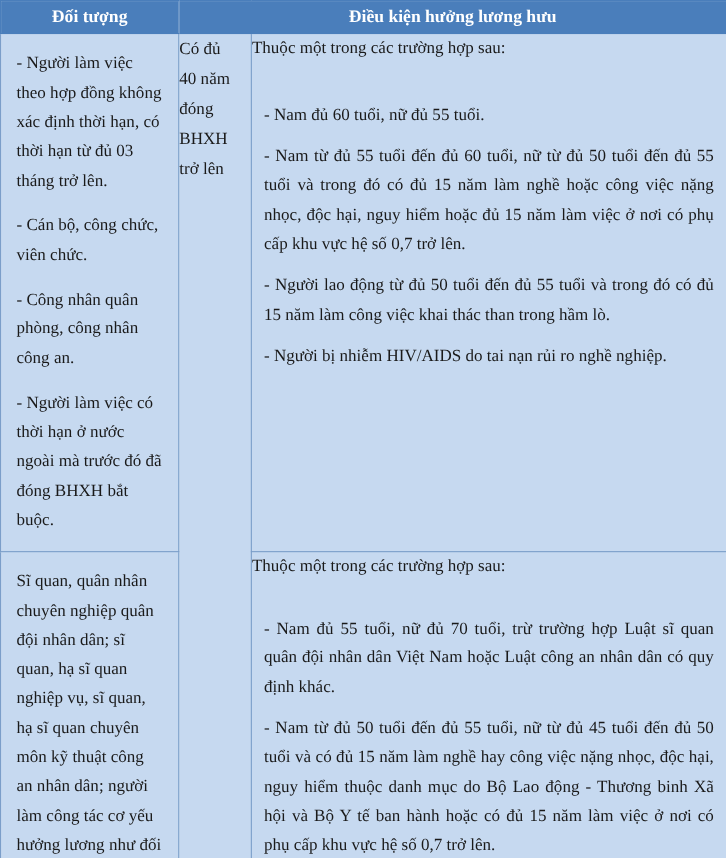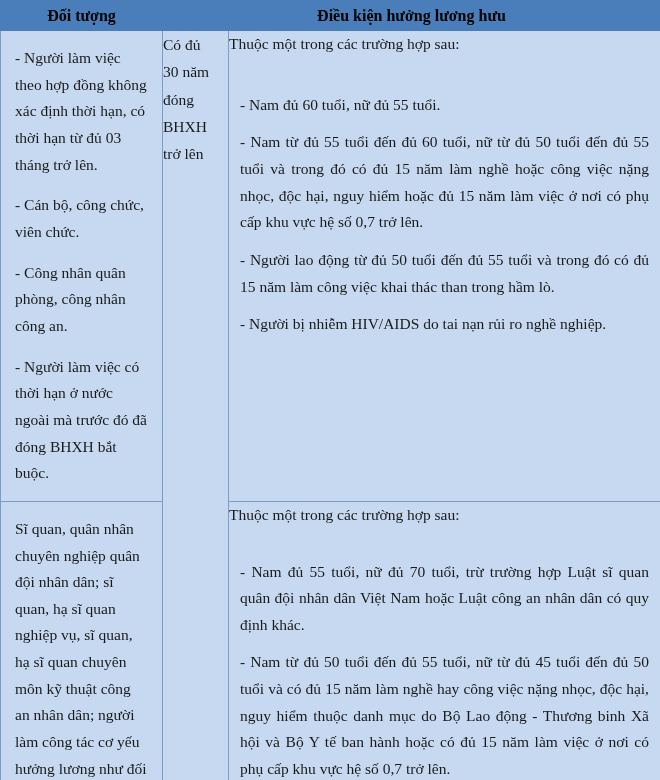--- a/index.html
+++ b/index.html
@@ -26,21 +26,21 @@
   .pension-table td,
   .pension-table th {
     vertical-align: top;
     padding: 0;
     margin: 0;
   }
 
   
   .hdr {
     background: #4a7ebb;
-    color: #000000;
+    color: #ffffff;
     font-weight: bold;
     font-size: 16px;
     text-align: center;
     height: 29px;
     line-height: 29px;
     border: 1px solid #4a7ebb;
     white-space: nowrap;
     overflow: hidden;
   }
   .hdr-subject { width: 162px; }
@@ -111,21 +111,21 @@
   <tbody>
     <tr>
       <td class="cell cell-subject">
         <p class="item">- Người làm việc theo hợp đồng không xác định thời hạn, có thời hạn từ đủ 03 tháng trở lên.</p>
         <p class="item">- Cán bộ, công chức, viên chức.</p>
         <p class="item">- Công nhân quân phòng, công nhân công an.</p>
         <p class="item">- Người làm việc có thời hạn ở nước ngoài mà trước đó đã đóng BHXH bắt buộc.</p>
       </td>
       <td class="cell cell-years" rowspan="2">
         <span class="yline">Có đủ</span>
-        <span class="yline">30 năm</span>
+        <span class="yline">40 năm</span>
         <span class="yline">đóng</span>
         <span class="yline">BHXH</span>
         <span class="yline">trở lên</span>
       </td>
       <td class="cell cell-condition">
         <p class="lead">Thuộc một trong các trường hợp sau:</p>
         <p class="item">- Nam đủ 60 tuổi, nữ đủ 55 tuổi.</p>
         <p class="item">- Nam từ đủ 55 tuổi đến đủ 60 tuổi, nữ từ đủ 50 tuổi đến đủ 55 tuổi và trong đó có đủ 15 năm làm nghề hoặc công việc nặng nhọc, độc hại, nguy hiểm hoặc đủ 15 năm làm việc ở nơi có phụ cấp khu vực hệ số 0,7 trở lên.</p>
         <p class="item">- Người lao động từ đủ 50 tuổi đến đủ 55 tuổi và trong đó có đủ 15 năm làm công việc khai thác than trong hầm lò.</p>
         <p class="item last">- Người bị nhiễm HIV/AIDS do tai nạn rủi ro nghề nghiệp.</p>

